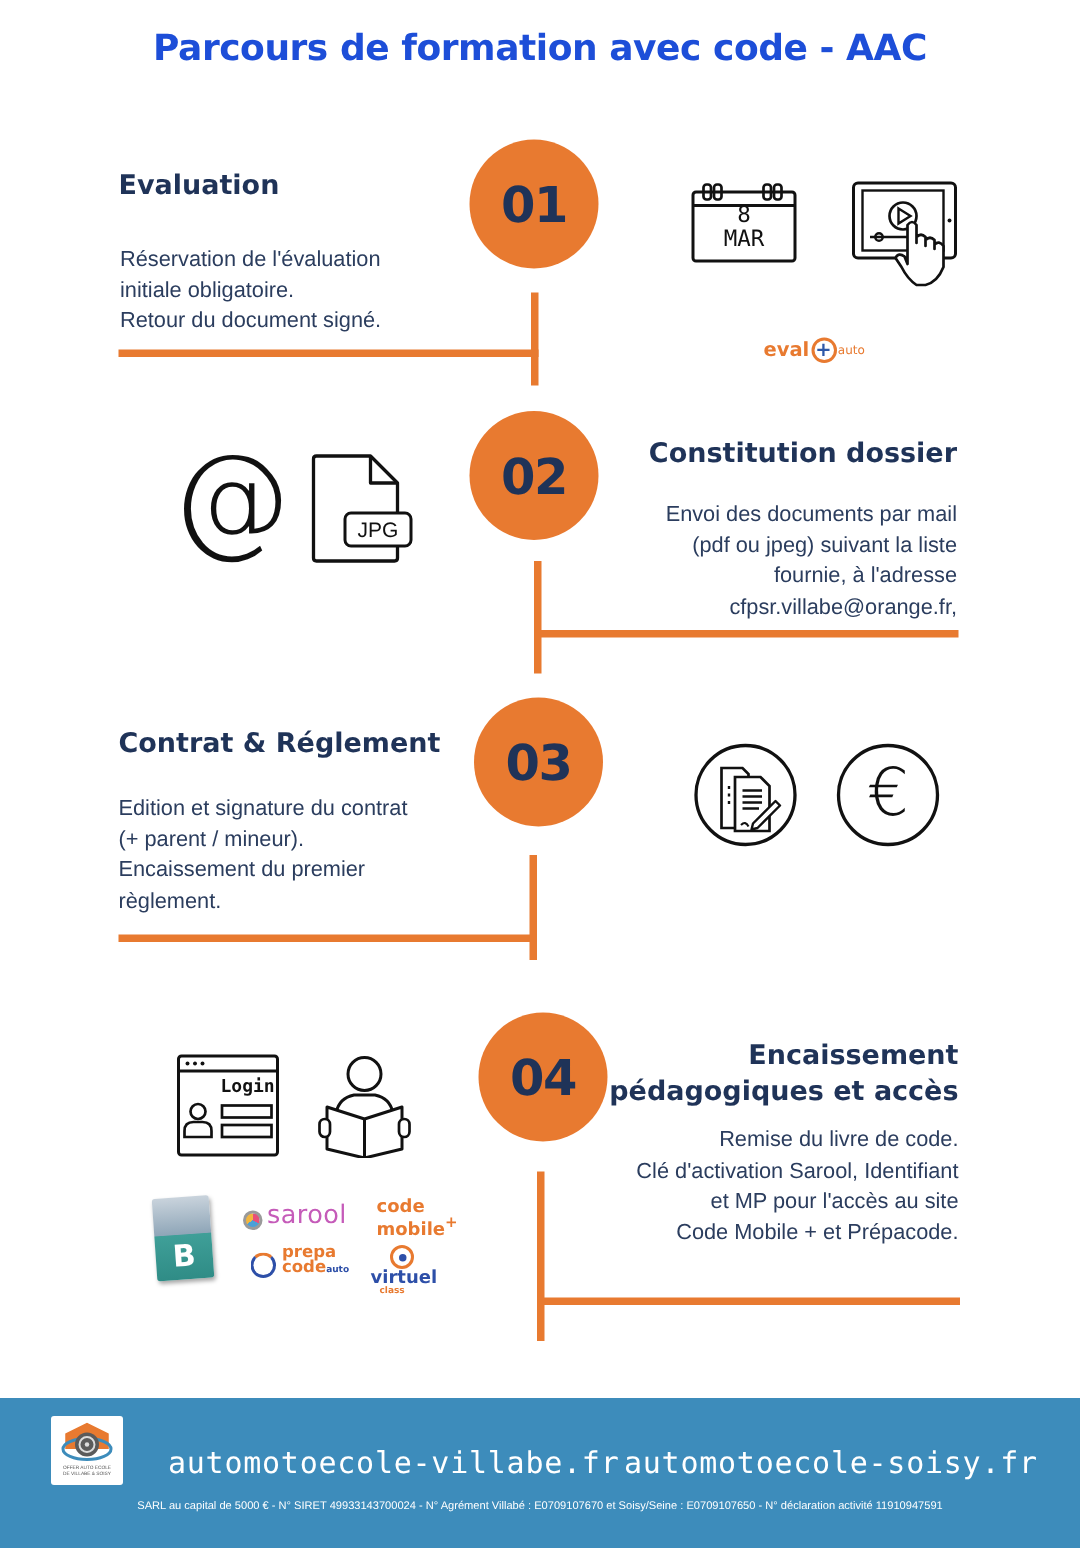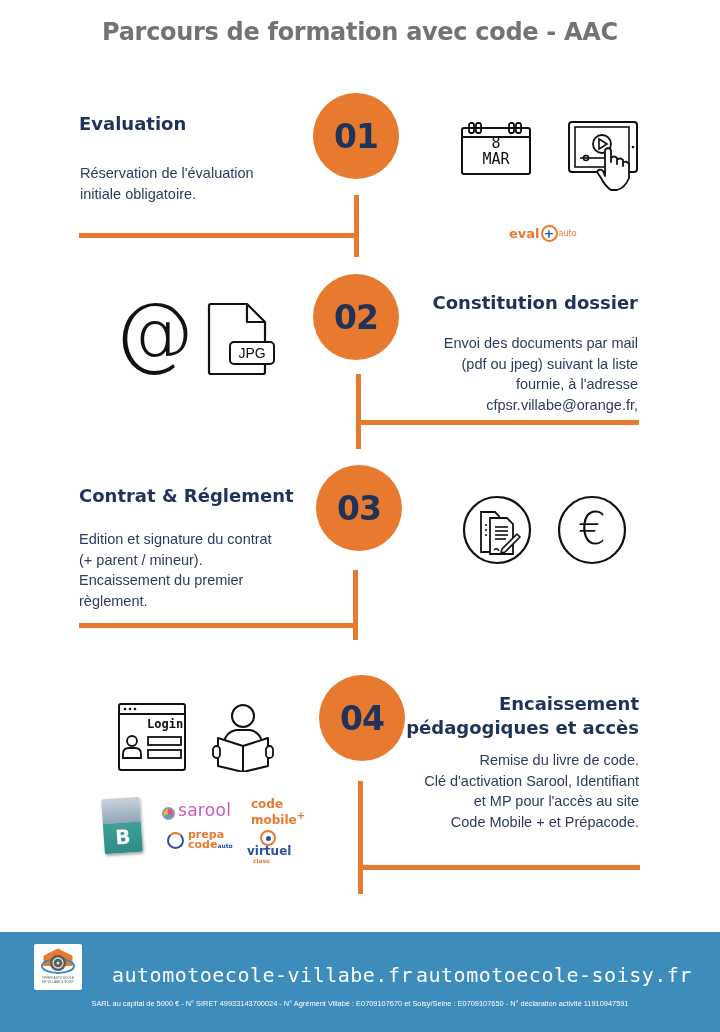--- a/index.html
+++ b/index.html
@@ -1,20 +1,20 @@
 <!DOCTYPE html>
 <html><head>
 <meta charset="utf-8">
 <style>
   * { box-sizing: border-box; margin: 0; padding: 0; }
   html, body { width: 720px; height: 1032px; background: #ffffff; overflow: hidden; }
   body { position: relative; font-family: "Liberation Sans", "DejaVu Sans", sans-serif; color: #243a5e; }
 
   .title { position: absolute; left: 0; top: 18px; width: 720px; text-align: center;
-    font-family: "DejaVu Sans", sans-serif; font-weight: bold; font-size: 24px; color: #737373; letter-spacing: -0.3px; }
+    font-family: "DejaVu Sans", sans-serif; font-weight: bold; font-size: 24px; color: #1d4ed8; letter-spacing: -0.3px; }
 
   .circle { position: absolute; width: 86px; height: 86px; border-radius: 50%; background: #e87a30;
     display: flex; align-items: center; justify-content: center;
     font-family: "DejaVu Sans", sans-serif; font-weight: bold; font-size: 33px; color: #1f3358; letter-spacing: -1px; }
 
   .vline { position: absolute; width: 5px; background: #e87a30; }
   .hline { position: absolute; height: 5px; background: #e87a30; }
 
   .heading { position: absolute; font-family: "DejaVu Sans", sans-serif; font-weight: bold; font-size: 18px; color: #1f3358; line-height: 1.35; }
   .body-text { position: absolute; font-size: 14.5px; color: #2b3d5e; line-height: 20.5px; }
@@ -32,20 +32,21 @@
 <body>
 
 <div class="title">Parcours de formation avec code - AAC</div>
 
 <div>
   <div class="heading" style="left:79px; top:112px;">Evaluation</div>
   <div class="circle" style="left:313px; top:93px;">01</div>
   <div class="body-text" style="left:80px; top:163px;">
     <div>Réservation de l'évaluation</div>
     <div>initiale obligatoire.</div>
+    <div>Retour du document signé.</div>
   </div>
   <div class="vline" style="left:354px; top:195px; height:62px;"></div>
   <div class="hline" style="left:79px; top:233px; width:280px;"></div>
 
   <div class="icon" style="left:459px; top:120px; width:74px; height:56px;">
     <svg width="74" height="56" viewBox="0 0 74 56">
       <rect x="3" y="8" width="68" height="46" rx="2" fill="none" stroke="#111" stroke-width="2"></rect>
       <line x1="3" y1="17" x2="71" y2="17" stroke="#111" stroke-width="2"></line>
       <rect x="10" y="3" width="5" height="10" rx="2" fill="none" stroke="#111" stroke-width="1.8"></rect>
       <rect x="17" y="3" width="5" height="10" rx="2" fill="none" stroke="#111" stroke-width="1.8"></rect>
@@ -185,21 +186,21 @@
   <div class="logo" style="left:162px; top:800px; height:20px; display:flex; align-items:flex-end;">
     <span style="display:inline-block; width:13px; height:13px; border-radius:50%; border:2px solid #9a9a9a; background:conic-gradient(#e84f7a 0 33%, #4aa0d8 0 66%, #f2b640 0); margin-right:3px;"></span>
     <span style="font-size:17px; font-weight:normal; color:#c55bb9; letter-spacing:0.3px;">sarool</span>
   </div>
 
   <div class="logo" style="left:251px; top:799px; line-height:11px; font-size:12px; color:#e87a30;">
     <div>code</div>
     <div><span>mobile</span><sup style="font-size:10px;">+</sup></div>
   </div>
 
-  <div class="logo" style="left:167px; top:830px; display:flex; align-items:center;">
+  <div class="logo" style="left:167px; top:830px; display:flex; align-items:flex-end;">
     <span style="display:inline-block; width:17px; height:17px; border:2.5px solid #2d4fa8; border-radius:50%; border-top-color:#e87a30; margin-right:4px;"></span>
     <div style="line-height:10px; font-size:11px; color:#e87a30;">
       <div>prepa</div>
       <div><span>code</span><span style="font-size:6px; color:#2d4fa8;">auto</span></div>
     </div>
   </div>
 
   <div class="logo" style="left:247px; top:830px; display:flex; align-items:center;flex-direction:column;">
     <span style="display:inline-flex; width:16px; height:16px; border:2.5px solid #e87a30; border-radius:50%; align-items:center; justify-content:center; margin-right:2px;">
       <span style="width:5px; height:5px; border-radius:50%; background:#2d4fa8; display:block;"></span>

